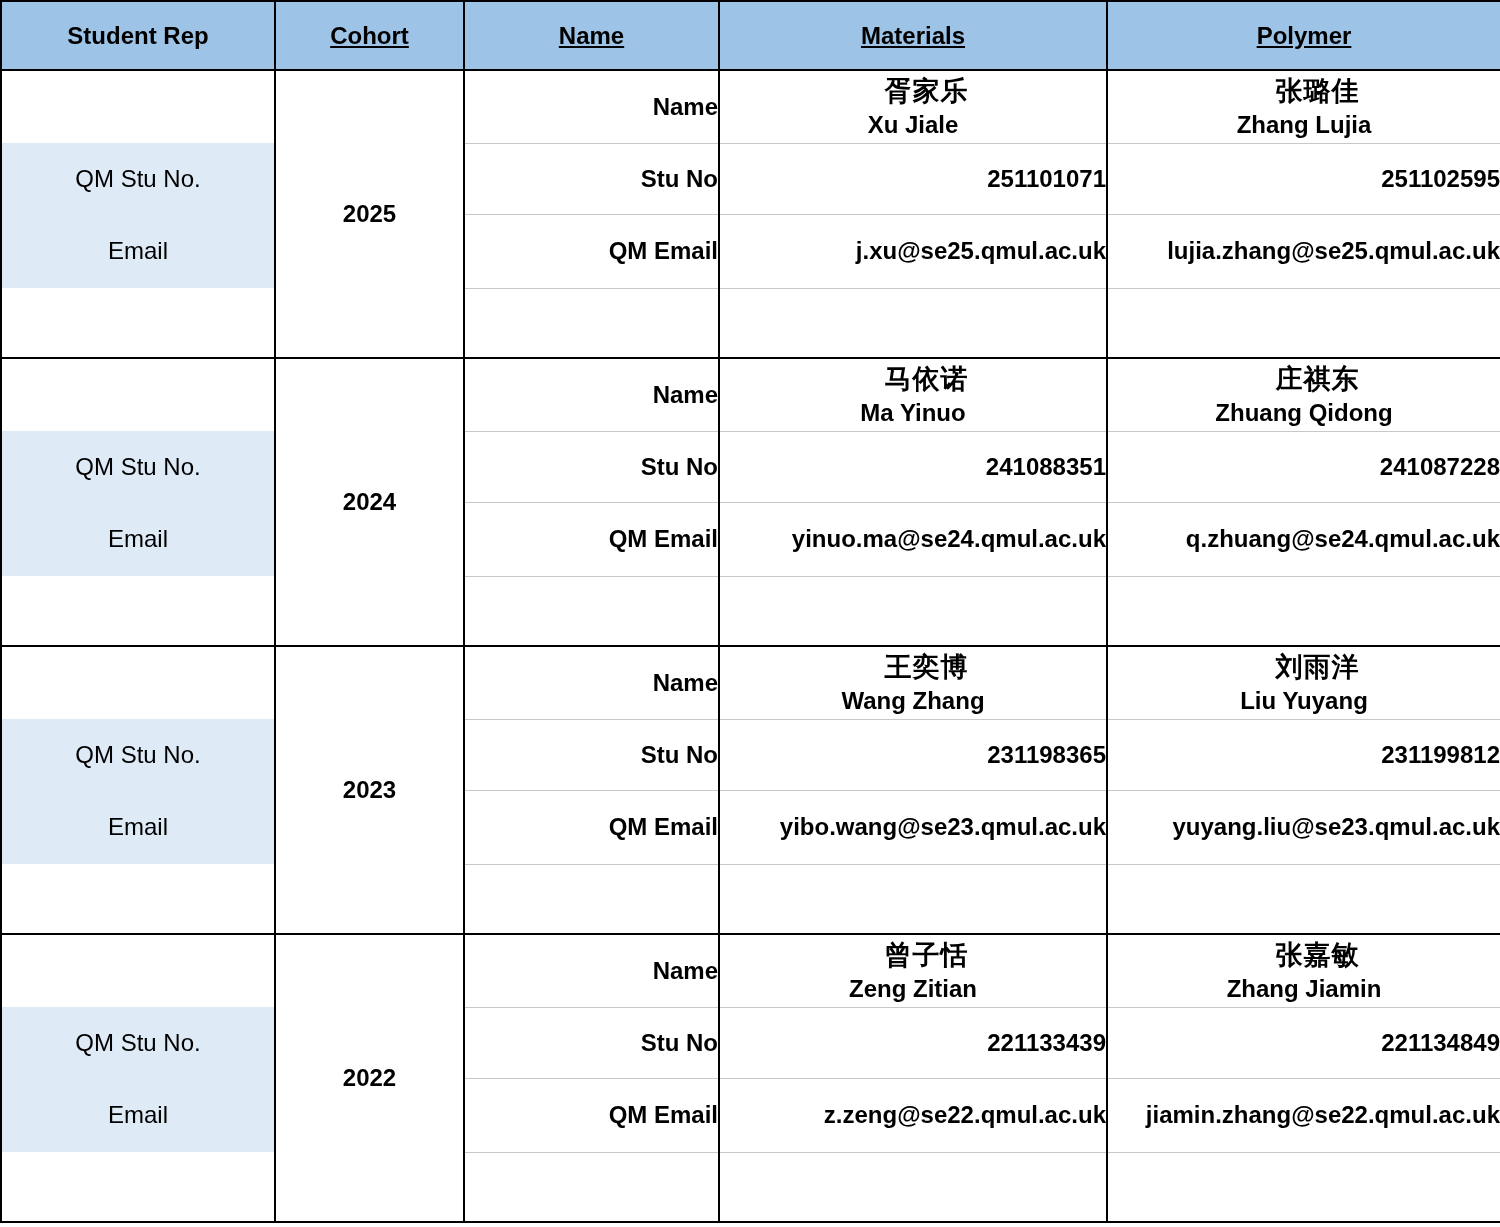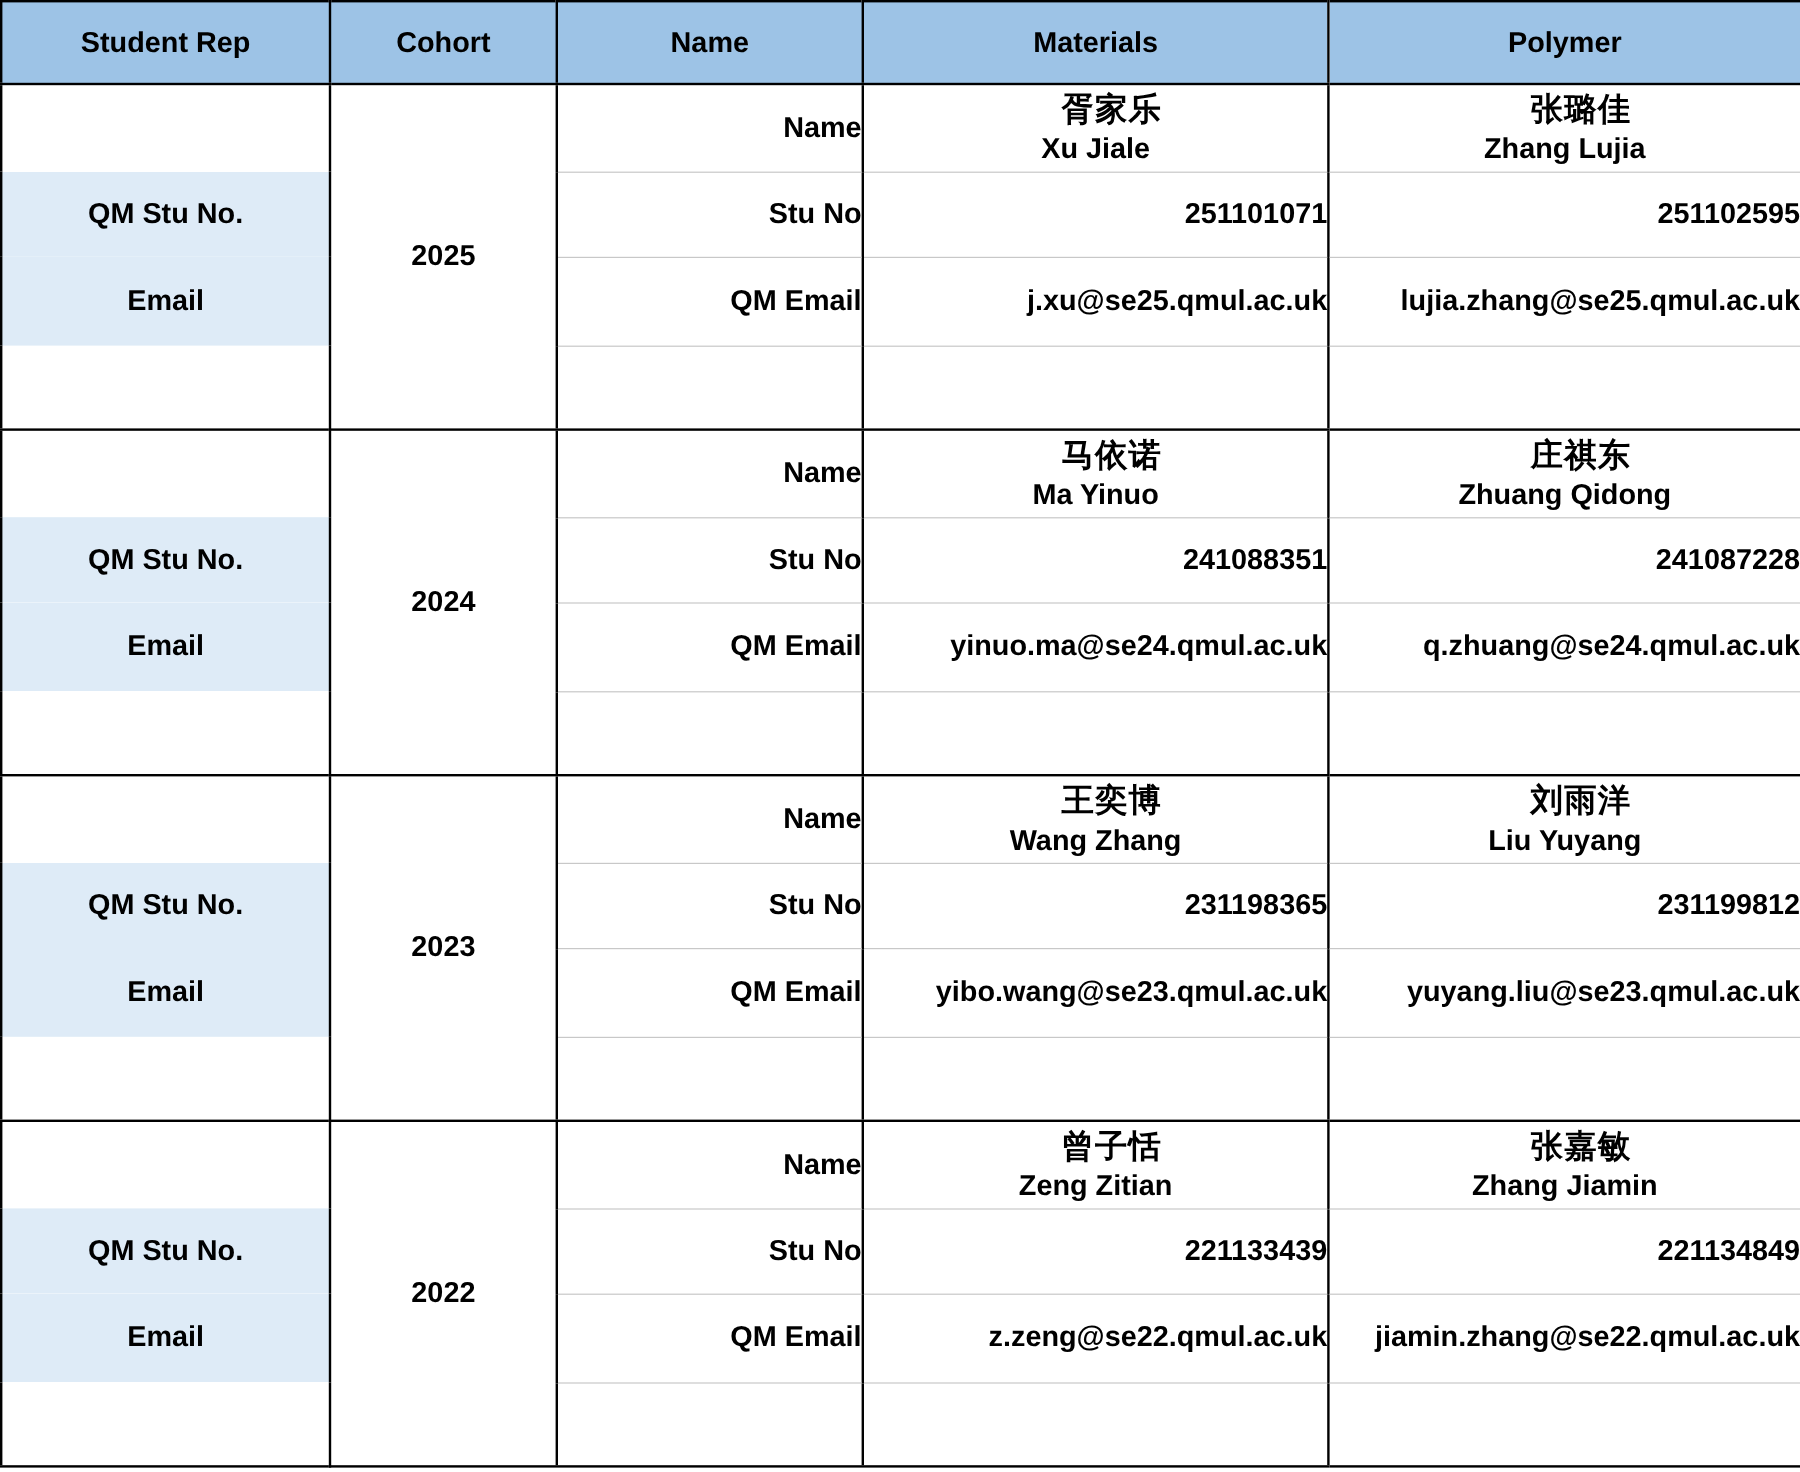--- a/index.html
+++ b/index.html
@@ -30,40 +30,40 @@
   
   .c2, .c3, .c4, .c5 { border-left: 2px solid #000000; }
   
   tr.hdr { height: 69px; }
   th.hcell {
     background: #9DC3E6;
     border-bottom: 2px solid #000000;
     font-size: 24px;
     font-weight: bold;
   }
-  th.hc2, th.hc3, th.hc4, th.hc5 { border-left: 2px solid #000000; }
+  th.hc2, th.hc3, th.hc4, th.hc5 { border-left: 2px solid #000000; text-decoration: underline; }
   
   tr.r1 { height: 73px; }
   tr.r2 { height: 71px; }
   tr.r3 { height: 74px; padding-left: 35px; }
   tr.r4 { height: 70px; }
   
   td.gline { border-bottom: 1px solid #C8C8C8; }
   
   td.blocksep { border-bottom: 2px solid #000000; margin-left: 24px; }
   
   td.label, td.data {
     font-size: 24px;
     font-weight: bold;
     text-align: right;
   }
   td.bluecell {
     background: #DEEBF7;
     font-size: 24px;
-    font-weight: bold;
+    font-weight: normal;
   }
   td.cohort {
     font-size: 24px;
     font-weight: bold;
   }
   td.name .cn {
     font-size: 27px;
     font-weight: bold;
     line-height: 36px;
     letter-spacing: 1px;

